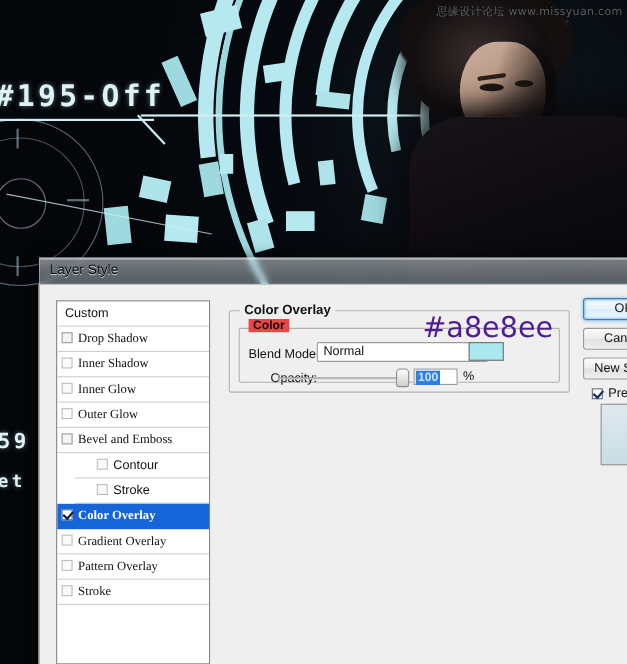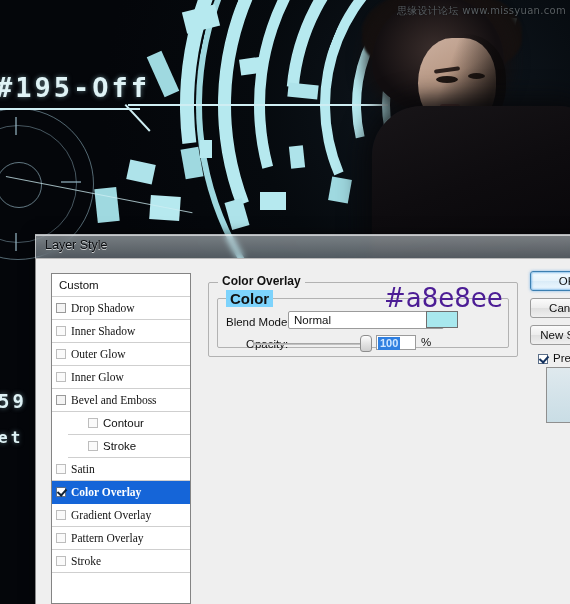--- a/index.html
+++ b/index.html
@@ -174,22 +174,22 @@
   .grp-title{
     position:absolute;left:10px;top:1px;background:#efefef;padding:0 4px;
     font-size:12px;font-weight:bold;color:#111;white-space:nowrap;
   }
   .grp-inner{
     position:absolute;left:9px;top:25px;width:292px;height:50px;
     border:1px solid #b2b2b2;border-radius:2px;
     box-sizing:border-box;
   }
   .grp-title2{
-    position:absolute;left:18px;top:17px;background:#7dd3fc;padding:0 4px;
-    font-size:15px;font-weight:bold;color:#111;
+    position:absolute;left:18px;top:17px;background:#ef4444;padding:0 4px;
+    font-size:11px;font-weight:bold;color:#111;
   }
   .lbl{position:absolute;font-size:11.5px;color:#111;white-space:nowrap;}
   #lbl-blend{left:18px;top:43px;}
   #lbl-op{left:38px;top:65px;}
 
   .combo{
     position:absolute;left:80px;top:38px;width:156px;height:18px;
     background:#fff;border:1px solid #9b9b9b;box-sizing:border-box;
     font-size:11.5px;color:#111;line-height:16px;padding-left:5px;
     border-radius:2px;
@@ -332,36 +332,33 @@
       <div class="sl-row plain">
         <span>Custom</span>
       </div>
       <div class="sl-row eff">
         <span class="cb"></span><span>Drop Shadow</span>
       </div>
       <div class="sl-row eff">
         <span class="cb light"></span><span>Inner Shadow</span>
       </div>
       <div class="sl-row eff">
+        <span class="cb light"></span><span>Inner Glow</span>
+      </div>
+      <div class="sl-row eff">
         <span class="cb light"></span><span>Outer Glow</span>
-      </div>
-      <div class="sl-row eff">
-        <span class="cb light"></span><span>Inner Glow</span>
       </div>
       <div class="sl-row eff">
         <span class="cb"></span><span>Bevel and Emboss</span>
       </div>
       <div class="sl-row sub">
         <span class="cb light"></span><span>Contour</span>
       </div>
       <div class="sl-row sub">
         <span class="cb light"></span><span>Stroke</span>
-      </div>
-      <div class="sl-row eff">
-        <span class="cb light"></span><span>Satin</span>
       </div>
       <div class="sl-row eff sel">
         <span class="cb on"></span><span>Color Overlay</span>
       </div>
       <div class="sl-row eff">
         <span class="cb light"></span><span>Gradient Overlay</span>
       </div>
       <div class="sl-row eff">
         <span class="cb light"></span><span>Pattern Overlay</span>
       </div>

